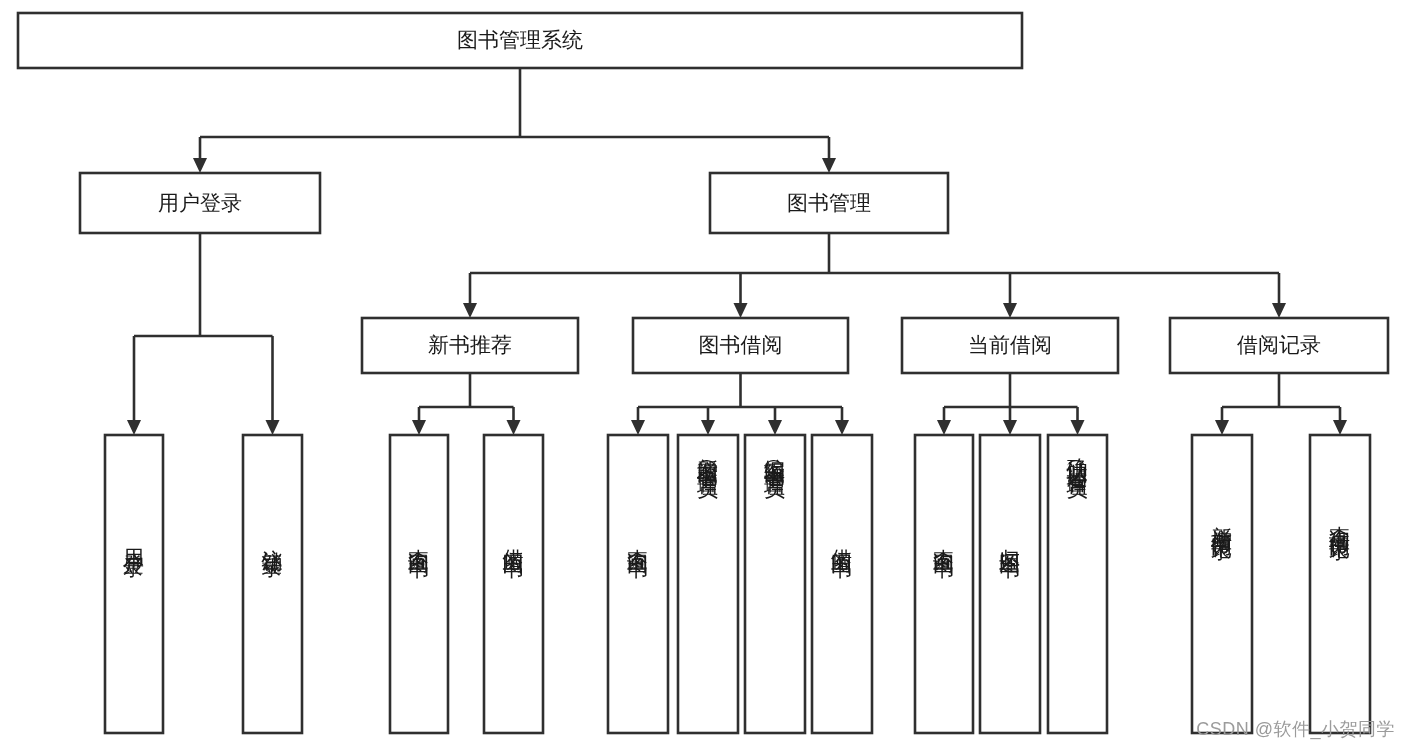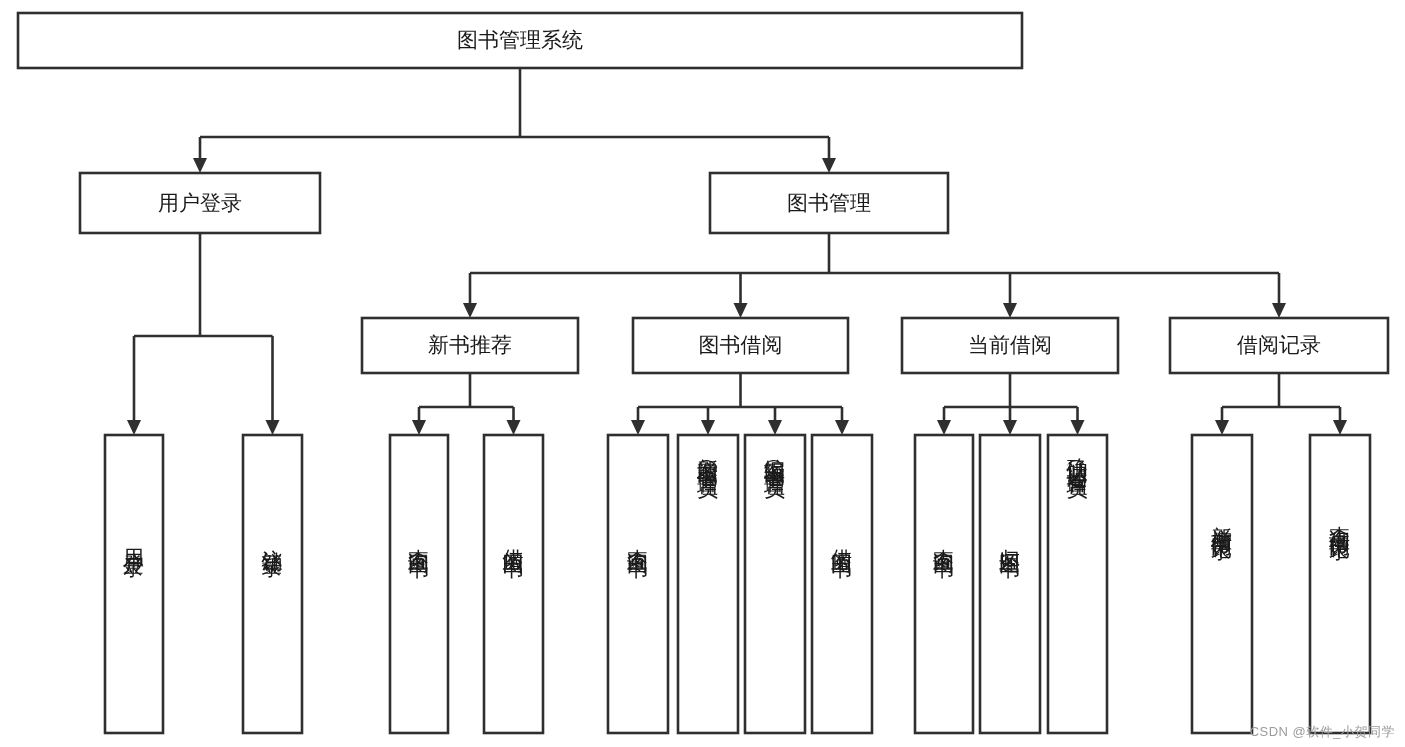--- a/index.html
+++ b/index.html
@@ -64,21 +64,21 @@
     display: flex;
     align-items: flex-start;
     justify-content: center;
     pointer-events: none;
   }
   .watermark {
     position: absolute;
     right: 10px;
     bottom: 6px;
     font-family: "Liberation Sans", "DejaVu Sans", sans-serif;
-    font-size: 13px;
+    font-size: 18px;
     color: #9b9b9b;
     white-space: nowrap;
     letter-spacing: 0.5px;
   }
 </style>
 </head>
 <body>
 
 <div id="diagram-root">
 

